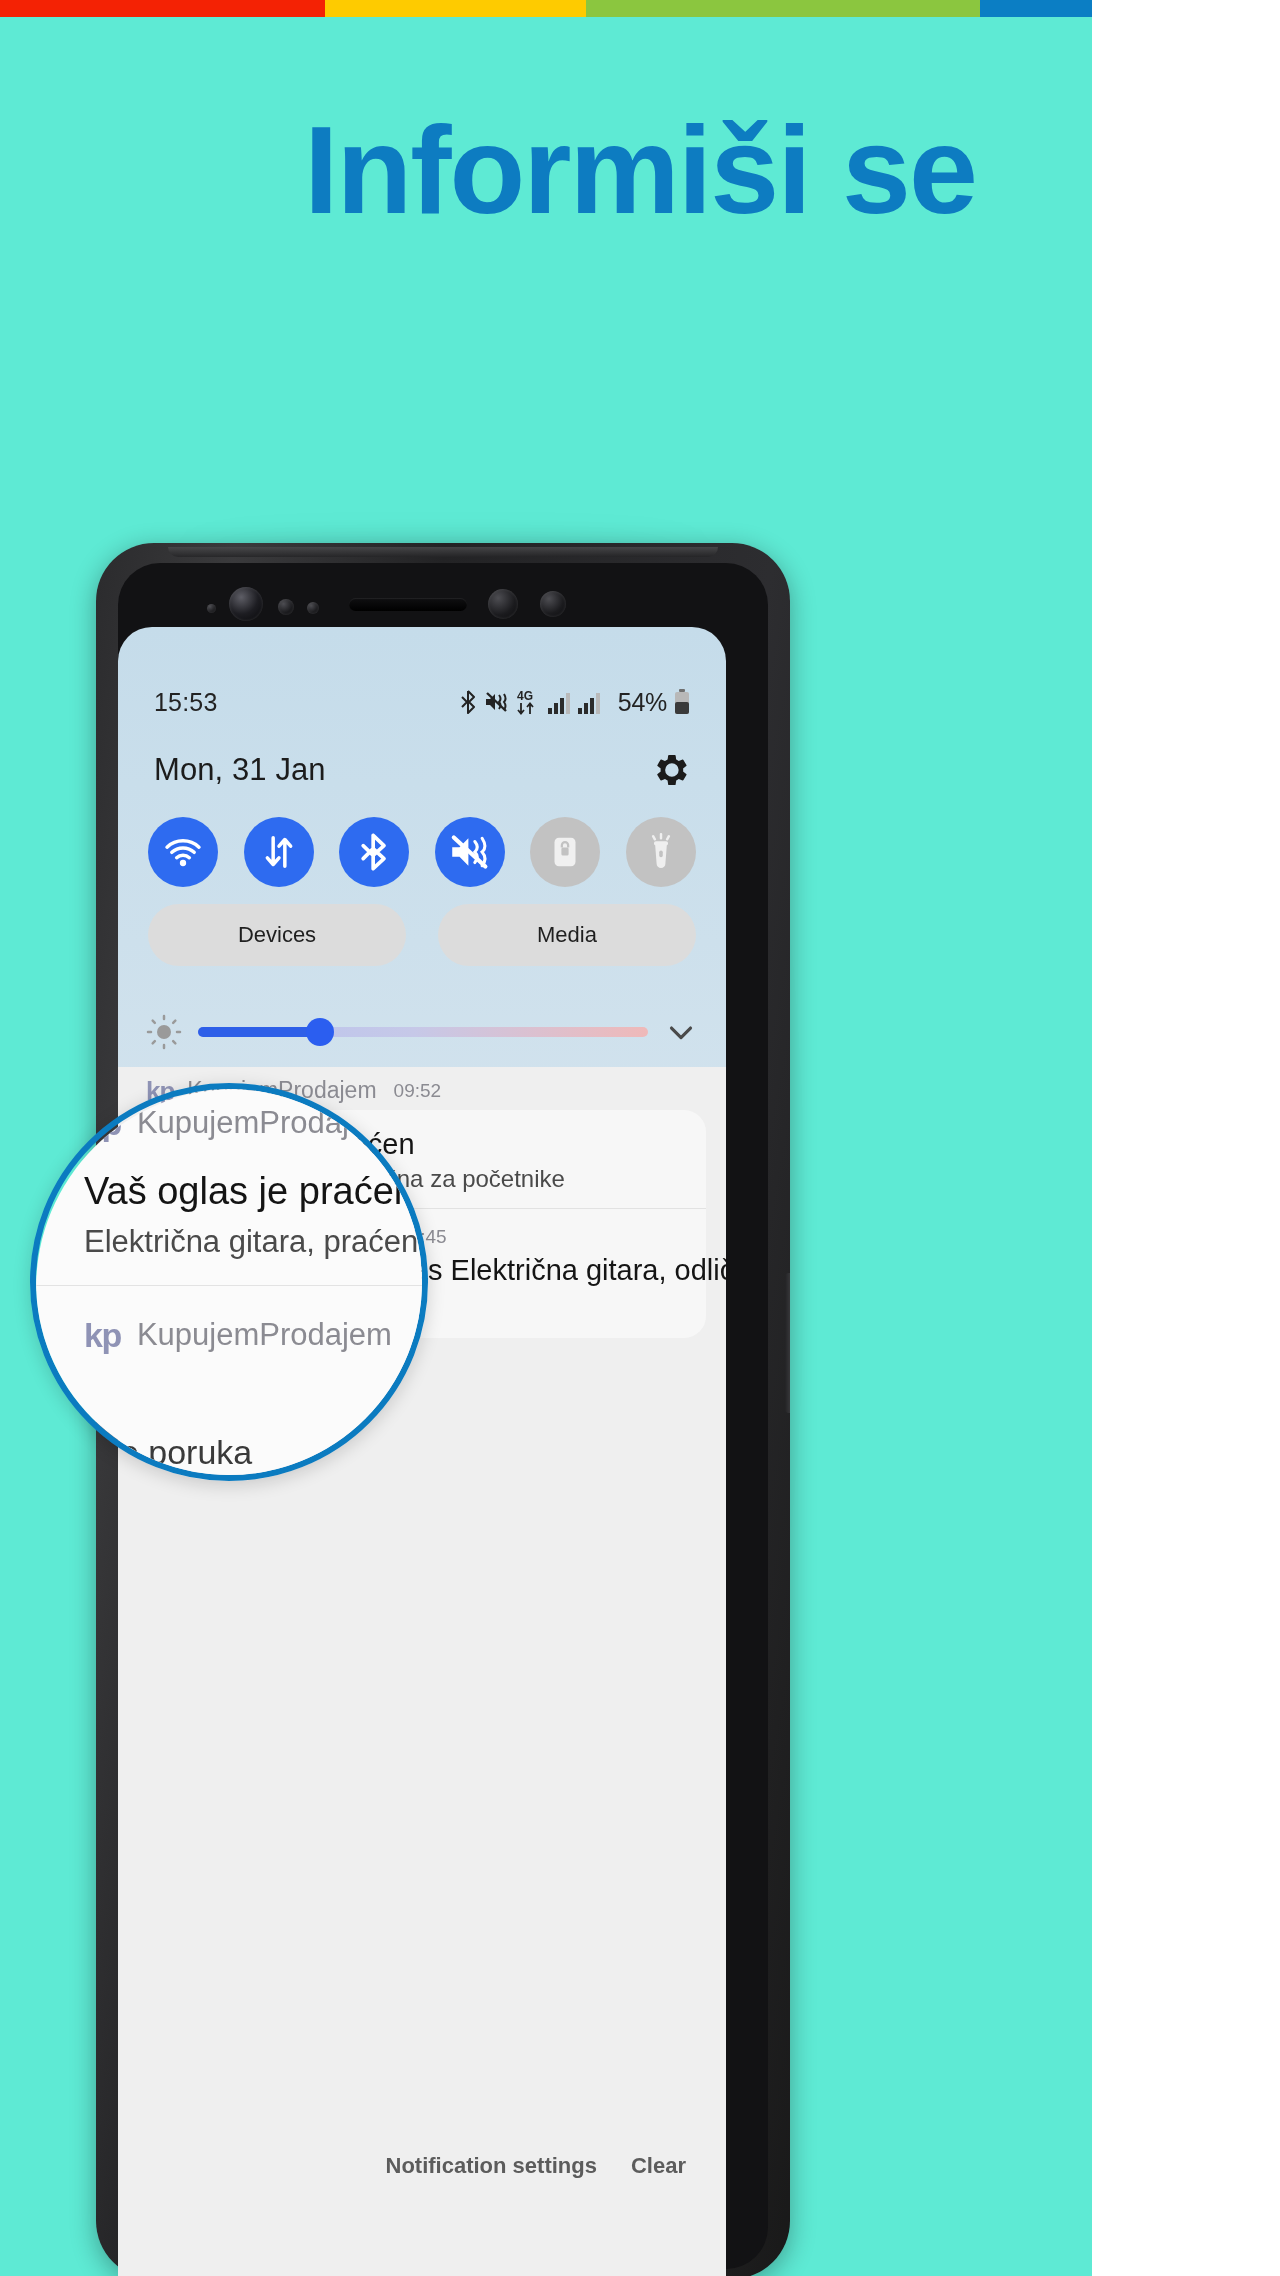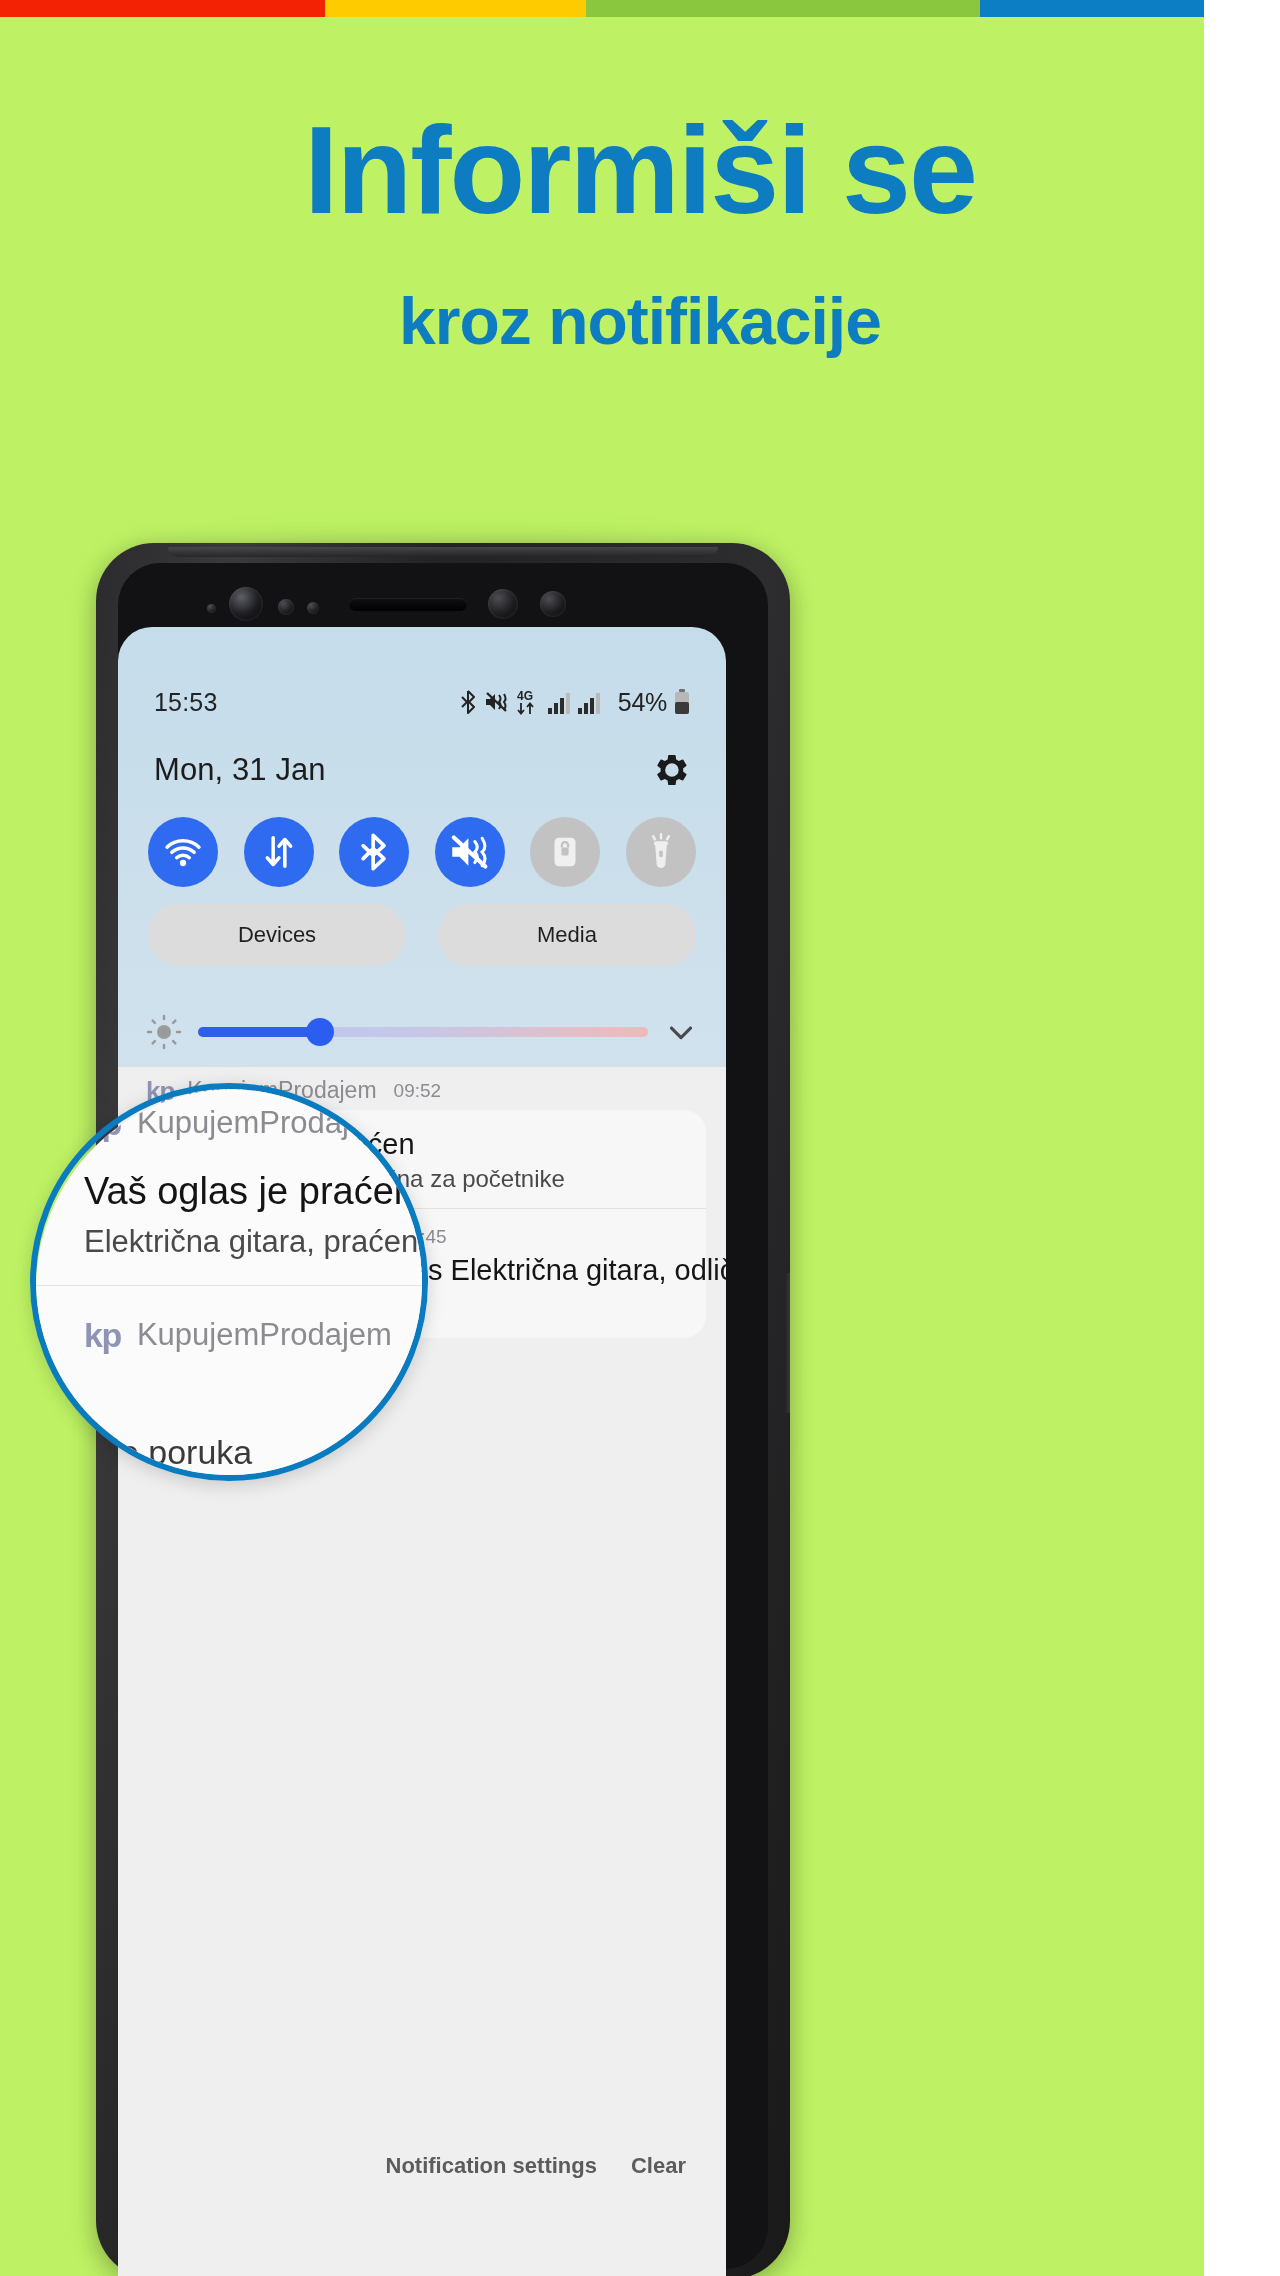--- a/index.html
+++ b/index.html
@@ -5,23 +5,23 @@
   * { box-sizing: border-box; margin: 0; padding: 0; }
   html, body {
     width: 1280px;
     height: 2276px;
     background: #ffffff;
     font-family: "Liberation Sans", sans-serif;
     overflow: hidden;
   }
   .page {
     position: relative;
-    width: 1204px;
+    width: 1092px;
     height: 2276px;
-    background: #bef264;
+    background: #5eead4;
     overflow: hidden;
   }
 
   
   .colorbar {
     position: absolute;
     top: 0; left: 0;
     width: 1280px;
     height: 17px;
     display: flex;
@@ -437,21 +437,20 @@
 <div class="page">
 
   <div class="colorbar">
     <span class="cb-red"></span>
     <span class="cb-yellow"></span>
     <span class="cb-green"></span>
     <span class="cb-blue"></span>
   </div>
 
   <div class="headline">Informiši se</div>
-  <div class="subheadline">kroz notifikacije</div>
 
   <div class="phone-shadow"></div>
 
   <div class="phone-body">
     <div class="phone-bezel-inner"></div>
     <div class="phone-top-seam"></div>
     <div class="side-btn-a"></div>
     <div class="side-btn-b"></div>
 
     <div class="sensor-row">

